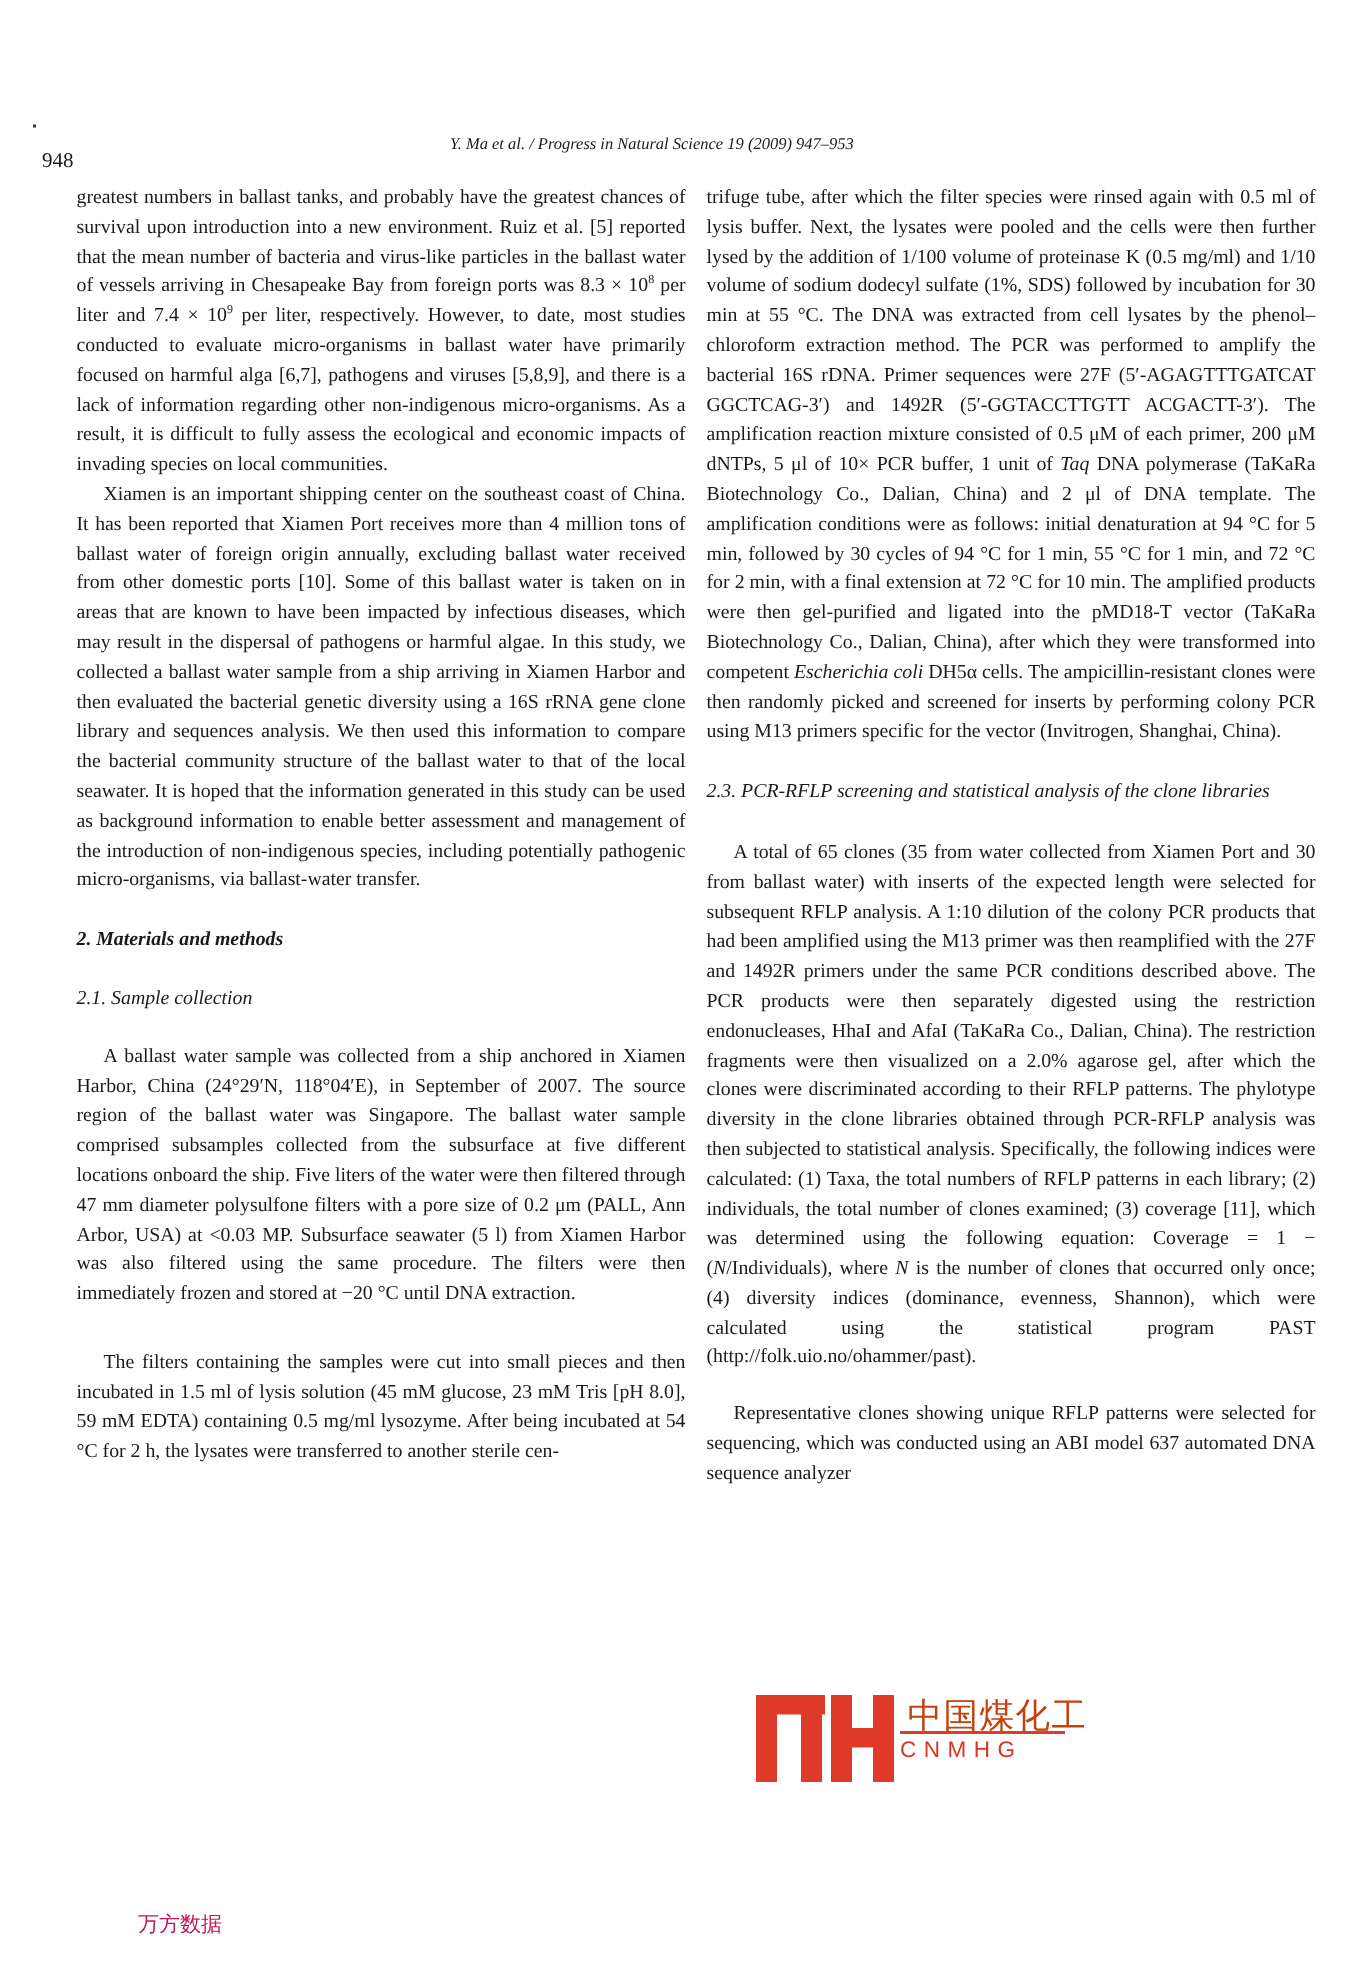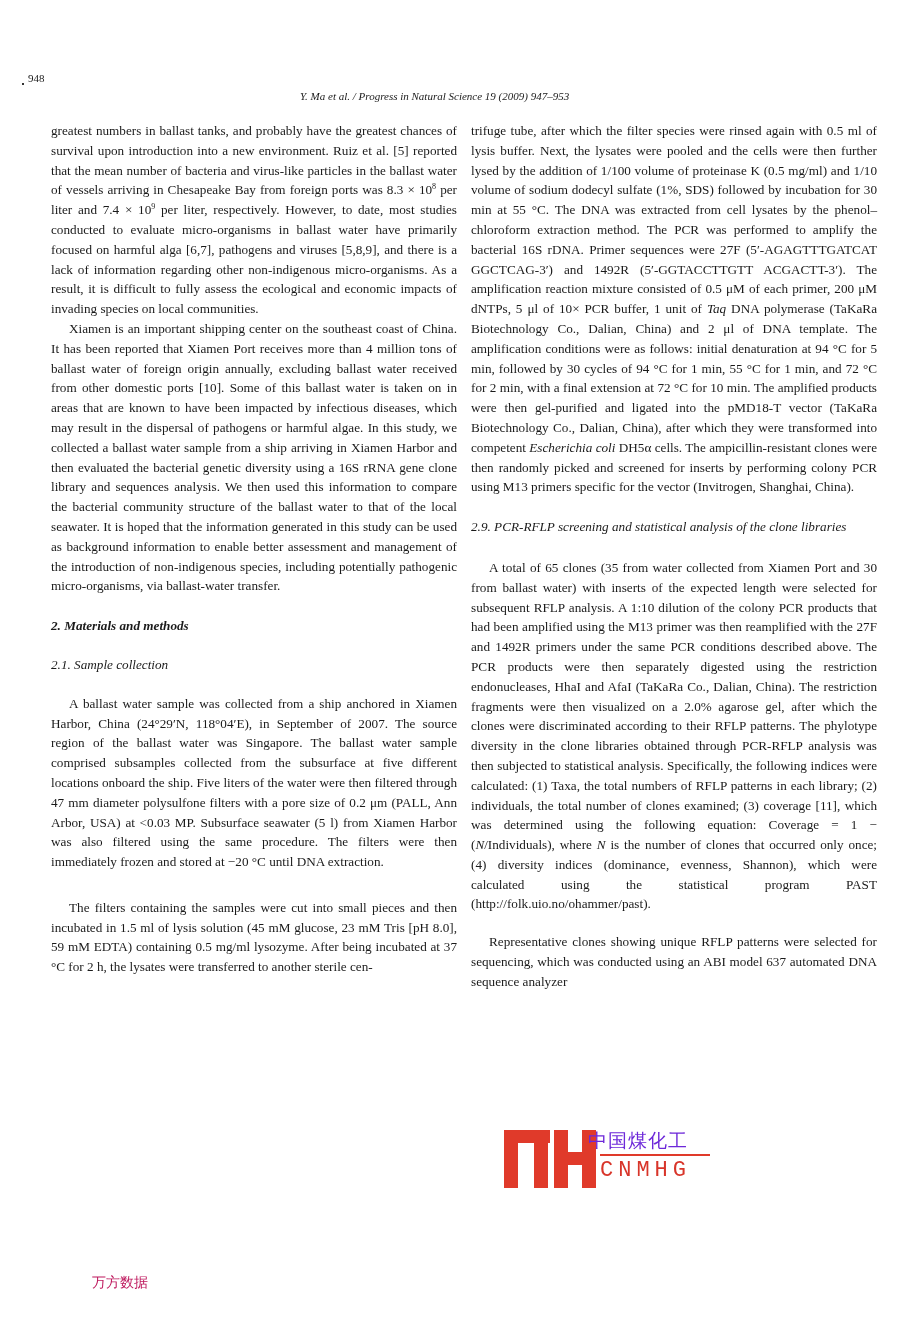--- a/index.html
+++ b/index.html
@@ -1,59 +1,59 @@
 <!DOCTYPE html>
 <html><head>
 <meta charset="utf-8">
 <style>
   html, body { margin: 0; padding: 0; background: #ffffff; }
   body { width: 904px; height: 1320px; position: relative; overflow: hidden;
          font-family: "Liberation Serif", "DejaVu Serif", serif; color: #1a1a1a; }
   .dot { position: absolute; left: 22px; top: 83px; width: 2px; height: 2px; background: #333; }
-  .page-num { position: absolute; left: 28px; top: 72px; font-size: 11px; }
+  .page-num { position: absolute; left: 28px; top: 100px; font-size: 14px; }
   .running-head { position: absolute; left: 300px; top: 90px; font-size: 11px; font-style: italic; }
   .col { position: absolute; top: 121px; width: 406px; font-size: 13.2px; line-height: 19.8px; text-align: justify; }
   .col.left { left: 51px; }
   .col.right { left: 471px; }
   .col p { margin: 0; }
   .col p.indent { text-indent: 18px; }
   .sec-h { font-weight: bold; margin: 19px 0 19px 0; font-size: 13.2px; }
   .subsec-h { font-style: italic; margin: 0 0 19px 0; }
   .gap { height: 20px; }
   sup { font-size: 8px; line-height: 0; }
   i { font-style: italic; }
   .footer-mark { position: absolute; left: 92px; top: 1274px; font-family: "DejaVu Sans", sans-serif; font-size: 14px; color: #be185d; }
   .wm { position: absolute; left: 504px; top: 1128px; width: 240px; height: 70px; }
   .wm .bar { position: absolute; background: #e03a2a; }
-  .wm .cn { position: absolute; left: 84px; top: 0px; font-family: "DejaVu Sans", sans-serif; font-size: 19px; color: #6d28d9; letter-spacing: 1px; }
-  .wm .en { position: absolute; left: 96px; top: 30px; font-family: Liberation Mono, monospace; font-size: 22px; color: #d8352a; letter-spacing: 5px; background: rgba(255,255,255,0.0); }
+  .wm .cn { position: absolute; left: 101px; top: 0px; font-family: "DejaVu Sans", sans-serif; font-size: 23px; color: #c2410c; letter-spacing: 1px; }
+  .wm .en { position: absolute; left: 96px; top: 30px; font-family: Liberation Sans, sans-serif; font-size: 15px; color: #d8352a; letter-spacing: 5px; background: rgba(255,255,255,0.0); }
   .wm .line { position: absolute; left: 96px; top: 26px; width: 110px; height: 2px; background: #e03a2a; }
 </style>
 </head>
 <body>
 
 <div class="dot"></div>
 <div class="page-num">948</div>
 <div class="running-head">Y. Ma et al. / Progress in Natural Science 19 (2009) 947–953</div>
 
 <div class="col left">
   <p><span>greatest numbers in ballast tanks, and probably have the greatest chances of survival upon introduction into a new environment. Ruiz et al. [5] reported that the mean number of bacteria and virus-like particles in the ballast water of vessels arriving in Chesapeake Bay from foreign ports was 8.3 × 10</span><sup>8</sup><span> per liter and 7.4 × 10</span><sup>9</sup><span> per liter, respectively. However, to date, most studies conducted to evaluate micro-organisms in ballast water have primarily focused on harmful alga [6,7], pathogens and viruses [5,8,9], and there is a lack of information regarding other non-indigenous micro-organisms. As a result, it is difficult to fully assess the ecological and economic impacts of invading species on local communities.</span></p>
   <p class="indent">Xiamen is an important shipping center on the southeast coast of China. It has been reported that Xiamen Port receives more than 4 million tons of ballast water of foreign origin annually, excluding ballast water received from other domestic ports [10]. Some of this ballast water is taken on in areas that are known to have been impacted by infectious diseases, which may result in the dispersal of pathogens or harmful algae. In this study, we collected a ballast water sample from a ship arriving in Xiamen Harbor and then evaluated the bacterial genetic diversity using a 16S rRNA gene clone library and sequences analysis. We then used this information to compare the bacterial community structure of the ballast water to that of the local seawater. It is hoped that the information generated in this study can be used as background information to enable better assessment and management of the introduction of non-indigenous species, including potentially pathogenic micro-organisms, via ballast-water transfer.</p>
   <div class="sec-h" style="margin-top:20px;font-style:italic;">2. Materials and methods</div>
   <div class="subsec-h">2.1. Sample collection</div>
   <p class="indent">A ballast water sample was collected from a ship anchored in Xiamen Harbor, China (24°29′N, 118°04′E), in September of 2007. The source region of the ballast water was Singapore. The ballast water sample comprised subsamples collected from the subsurface at five different locations onboard the ship. Five liters of the water were then filtered through 47 mm diameter polysulfone filters with a pore size of 0.2 μm (PALL, Ann Arbor, USA) at &lt;0.03 MP. Subsurface seawater (5 l) from Xiamen Harbor was also filtered using the same procedure. The filters were then immediately frozen and stored at −20 °C until DNA extraction.</p>
   <div class="gap"></div>
   <div style="height:6px"></div>
-  <p class="indent">The filters containing the samples were cut into small pieces and then incubated in 1.5 ml of lysis solution (45 mM glucose, 23 mM Tris [pH 8.0], 59 mM EDTA) containing 0.5 mg/ml lysozyme. After being incubated at 37 °C for 2 h, the lysates were transferred to another sterile cen-</p>
+  <p class="indent">The filters containing the samples were cut into small pieces and then incubated in 1.5 ml of lysis solution (45 mM glucose, 23 mM Tris [pH 8.0], 59 mM EDTA) containing 0.5 mg/ml lysozyme. After being incubated at 54 °C for 2 h, the lysates were transferred to another sterile cen-</p>
 </div>
 
 <div class="col right">
   <p><span>trifuge tube, after which the filter species were rinsed again with 0.5 ml of lysis buffer. Next, the lysates were pooled and the cells were then further lysed by the addition of 1/100 volume of proteinase K (0.5 mg/ml) and 1/10 volume of sodium dodecyl sulfate (1%, SDS) followed by incubation for 30 min at 55 °C. The DNA was extracted from cell lysates by the phenol–chloroform extraction method. The PCR was performed to amplify the bacterial 16S rDNA. Primer sequences were 27F (5′-AGAGTTTGATCAT GGCTCAG-3′) and 1492R (5′-GGTACCTTGTT ACGACTT-3′). The amplification reaction mixture consisted of 0.5 μM of each primer, 200 μM dNTPs, 5 μl of 10× PCR buffer, 1 unit of </span><i>Taq</i><span> DNA polymerase (TaKaRa Biotechnology Co., Dalian, China) and 2 μl of DNA template. The amplification conditions were as follows: initial denaturation at 94 °C for 5 min, followed by 30 cycles of 94 °C for 1 min, 55 °C for 1 min, and 72 °C for 2 min, with a final extension at 72 °C for 10 min. The amplified products were then gel-purified and ligated into the pMD18-T vector (TaKaRa Biotechnology Co., Dalian, China), after which they were transformed into competent </span><i>Escherichia coli</i><span> DH5α cells. The ampicillin-resistant clones were then randomly picked and screened for inserts by performing colony PCR using M13 primers specific for the vector (Invitrogen, Shanghai, China).</span></p>
   <div class="gap"></div>
-  <div class="subsec-h">2.9. PCR-RFLP screening and statistical analysis of the clone libraries</div>
+  <div class="subsec-h">2.3. PCR-RFLP screening and statistical analysis of the clone libraries</div>
   <div style="height:2px"></div>
   <p class="indent"><span>A total of 65 clones (35 from water collected from Xiamen Port and 30 from ballast water) with inserts of the expected length were selected for subsequent RFLP analysis. A 1:10 dilution of the colony PCR products that had been amplified using the M13 primer was then reamplified with the 27F and 1492R primers under the same PCR conditions described above. The PCR products were then separately digested using the restriction endonucleases, HhaI and AfaI (TaKaRa Co., Dalian, China). The restriction fragments were then visualized on a 2.0% agarose gel, after which the clones were discriminated according to their RFLP patterns. The phylotype diversity in the clone libraries obtained through PCR-RFLP analysis was then subjected to statistical analysis. Specifically, the following indices were calculated: (1) Taxa, the total numbers of RFLP patterns in each library; (2) individuals, the total number of clones examined; (3) coverage [11], which was determined using the following equation: Coverage = 1 − (</span><i>N</i><span>/Individuals), where </span><i>N</i><span> is the number of clones that occurred only once; (4) diversity indices (dominance, evenness, Shannon), which were calculated using the statistical program PAST (http://folk.uio.no/ohammer/past).</span></p>
   <div style="height:16px"></div>
   <div style="height:2px"></div>
   <p class="indent">Representative clones showing unique RFLP patterns were selected for sequencing, which was conducted using an ABI model 637 automated DNA sequence analyzer</p>
 </div>
 
 <div class="wm">
   <div class="bar" style="left:0;top:2px;width:14px;height:58px;"></div>
   <div class="bar" style="left:0;top:2px;width:46px;height:13px;"></div>

